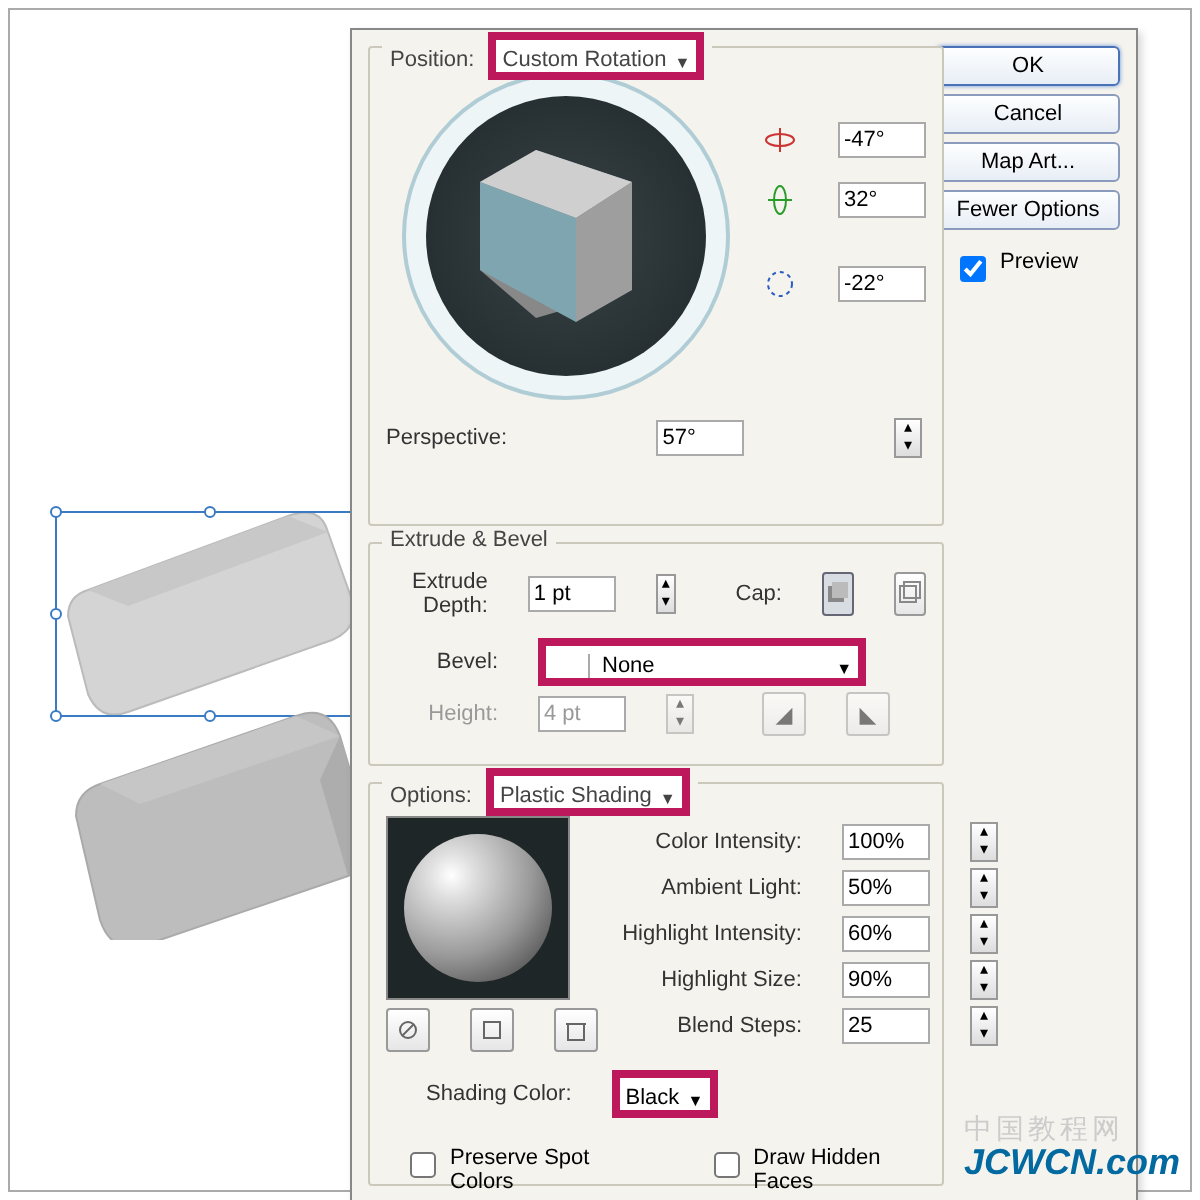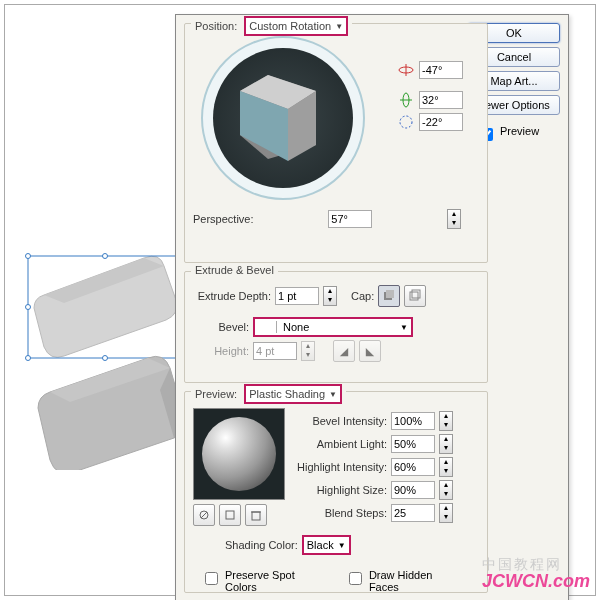--- a/index.html
+++ b/index.html
@@ -6,39 +6,39 @@
 .frame{position:absolute;left:4px;top:4px;width:590px;height:590px;border:1px solid #aaa}
 .canvas{position:absolute;left:0;top:0;width:175px;height:600px}
 .dialog{position:absolute;left:175px;top:14px;width:392px;border:1px solid #888;background:#f4f3ee;box-shadow:2px 2px 4px rgba(0,0,0,0.15)}
 .titlebar{height:22px;background:linear-gradient(#fdfdfc,#ece9e0);border-bottom:1px solid #d0cdc0;padding-left:8px;line-height:22px;font-size:11px;color:#333}
 .dlgbody{padding:8px;position:relative}
 .rightcol{position:absolute;right:8px;top:8px;width:92px;display:flex;flex-direction:column;gap:4px}
 .btn{height:20px;border:1px solid #8a9bbd;border-radius:3px;background:linear-gradient(#fdfefe,#e8eef6);font-size:11px;cursor:pointer}
 .btn.primary{border-color:#4a72b8;box-shadow:0 0 2px #6a92d8}
 .check{display:flex;align-items:flex-start;gap:4px;margin-top:6px;margin-left:8px}
 .check input{width:13px;height:13px}
-.section{border:1px solid #ccc8bc;border-radius:2px;padding:10px 24px 10px 8px;margin-bottom:8px;position:relative;width:270px;background:#f4f3ee}
+.section{border:1px solid #ccc8bc;border-radius:2px;padding:10px 8px 10px 8px;margin-bottom:8px;position:relative;width:270px;background:#f4f3ee}
 .section .legend{position:absolute;top:-8px;left:6px;background:#f4f3ee;padding:0 4px;color:#444}
-.row{display:flex;align-items:center;gap:4px;margin:3px 0}
+.row{display:flex;align-items:center;gap:20px;margin:3px 0}
 .lbl{color:#333;text-align:right}
 .inp{width:38px;height:16px;border:1px solid #aaa;background:#fff;font-size:11px;text-align:left;padding:0 2px}
-.drop{border:2px solid #be185d;background:#fff;height:16px;display:inline-flex;align-items:center;padding:0 3px;font-size:11px;cursor:pointer}
+.drop{border:4px solid #be185d;background:#fff;height:16px;display:inline-flex;align-items:flex-end;padding:0 3px;font-size:11px;cursor:pointer}
 .drop .arr{margin-left:4px;font-size:8px}
 .stepbtn{width:12px;height:18px;border:1px solid #999;background:linear-gradient(#fff,#ddd);font-size:8px;display:flex;flex-direction:column;cursor:pointer}
 .stepbtn div{flex:1;text-align:center;line-height:8px}
 .iconbtn{width:20px;height:20px;border:1px solid #999;background:linear-gradient(#fff,#e6e6e6);border-radius:2px;display:flex;align-items:center;justify-content:center;cursor:pointer}
 .cube-preview{width:160px;height:160px;border:2px solid #b0cdd6;border-radius:50%;background:#eef5f7;display:flex;align-items:center;justify-content:center;margin:2px auto 6px 8px}
 .cube-inner{width:140px;height:140px;border-radius:50%;background:radial-gradient(circle at 50% 50%,#3a4548 0%,#1e2628 100%);display:flex;align-items:center;justify-content:center}
 .axis-icon{width:18px;height:18px;display:flex;align-items:center;justify-content:center}
 .sphere-preview{width:90px;height:90px;border:1px solid #888;background:#1e2628;display:flex;align-items:center;justify-content:center}
 .sphere{width:74px;height:74px;border-radius:50%;background:radial-gradient(circle at 32% 28%,#fff 0%,#e0e0e0 15%,#999 55%,#333 100%)}
 .sel-shape{position:absolute;left:22px;top:240px}
 .watermark{position:absolute;right:10px;bottom:8px;text-align:left;line-height:1.1}
 .watermark .zh{color:#ccc;font-size:14px;letter-spacing:2px}
-.watermark .url{color:#ec4899;font-size:18px;font-style:italic;font-weight:bold;font-family:Arial}
+.watermark .url{color:#0369a1;font-size:18px;font-style:italic;font-weight:bold;font-family:Arial}
 </style>
 </head>
 <body>
 
 <div class="frame"></div>
 
 <div class="canvas">
   <svg class="sel-shape" width="170" height="230">
     <path d="M 12 68 Q 12 58 22 55 L 122 18 Q 138 12 142 26 L 154 60 Q 158 74 144 80 L 42 116 Q 28 121 22 107 Z" fill="#d4d4d4" stroke="#bbb" stroke-width="1"></path>
     <path d="M 22 55 L 122 18 L 142 26 L 42 63 Z" fill="#c8c8c8"></path>
@@ -102,21 +102,21 @@
             </div>
           <div class="row" style="margin-top:12px">
               <span class="axis-icon">
                 <svg width="16" height="16">
                   <ellipse cx="8" cy="8" rx="3" ry="7" fill="none" stroke="#2a9c2a"></ellipse>
                   <line x1="2" y1="8" x2="14" y2="8" stroke="#2a9c2a"></line>
                 </svg>
               </span>
               <input class="inp" value="32°" style="">
             </div>
-          <div class="row" style="margin-top:4px">
+          <div class="row" style="margin-top:24px">
               <span class="axis-icon">
                 <svg width="16" height="16">
                   <circle cx="8" cy="8" r="6" fill="none" stroke="#2a5cc4" stroke-dasharray="2 2"></circle>
                 </svg>
               </span>
               <input class="inp" value="-22°" style="">
             </div>
         </div>
       </div>
       <div class="row" style="justify-content:space-between;margin-right:2px">
@@ -166,21 +166,21 @@
         <span class="stepbtn" style="opacity:.5">
             <div>▴</div>
             <div>▾</div>
           </span>
         <span style="margin-left:14px;opacity:.5" class="iconbtn">◢</span>
         <span style="opacity:.5" class="iconbtn">◣</span>
       </div>
     </div>
 
     <div class="section" style="height:180px">
-      <span class="legend"><span>Preview:</span>
+      <span class="legend"><span>Options:</span>
         <span class="drop" style="margin-left:4px">
             <span>Plastic Shading</span>
             <span class="arr">▼</span>
           </span>
       </span>
       <div style="display:flex;gap:8px;margin-top:6px">
         <div>
           <div class="sphere-preview">
               <div class="sphere"></div>
             </div>
@@ -199,21 +199,21 @@
             <span class="iconbtn">
                 <svg width="12" height="12">
                   <rect x="2" y="3" width="8" height="8" fill="none" stroke="#666"></rect>
                   <line x1="1" y1="3" x2="11" y2="3" stroke="#666"></line>
                 </svg>
               </span>
           </div>
         </div>
         <div style="flex:1">
           <div class="row">
-              <span class="lbl" style="width:94px">Bevel Intensity:</span>
+              <span class="lbl" style="width:94px">Color Intensity:</span>
               <input class="inp" value="100%" style="">
               <span class="stepbtn">
                 <div>▴</div>
                 <div>▾</div>
               </span>
             </div>
           <div class="row">
               <span class="lbl" style="width:94px">Ambient Light:</span>
               <input class="inp" value="50%" style="">
               <span class="stepbtn">
@@ -240,21 +240,21 @@
           <div class="row">
               <span class="lbl" style="width:94px">Blend Steps:</span>
               <input class="inp" value="25" style="">
               <span class="stepbtn">
                 <div>▴</div>
                 <div>▾</div>
               </span>
             </div>
         </div>
       </div>
-      <div class="row" style="margin-top:6px;margin-left:32px">
+      <div class="row" style="margin-top:6px;margin-left:20px">
         <span class="lbl">Shading Color:</span>
         <span class="drop">
             <span>Black</span>
             <span class="arr">▼</span>
           </span>
       </div>
       <div class="row" style="margin-top:8px">
         <label class="check">
             <input type="checkbox" style="">
             <span>Preserve Spot Colors</span>

